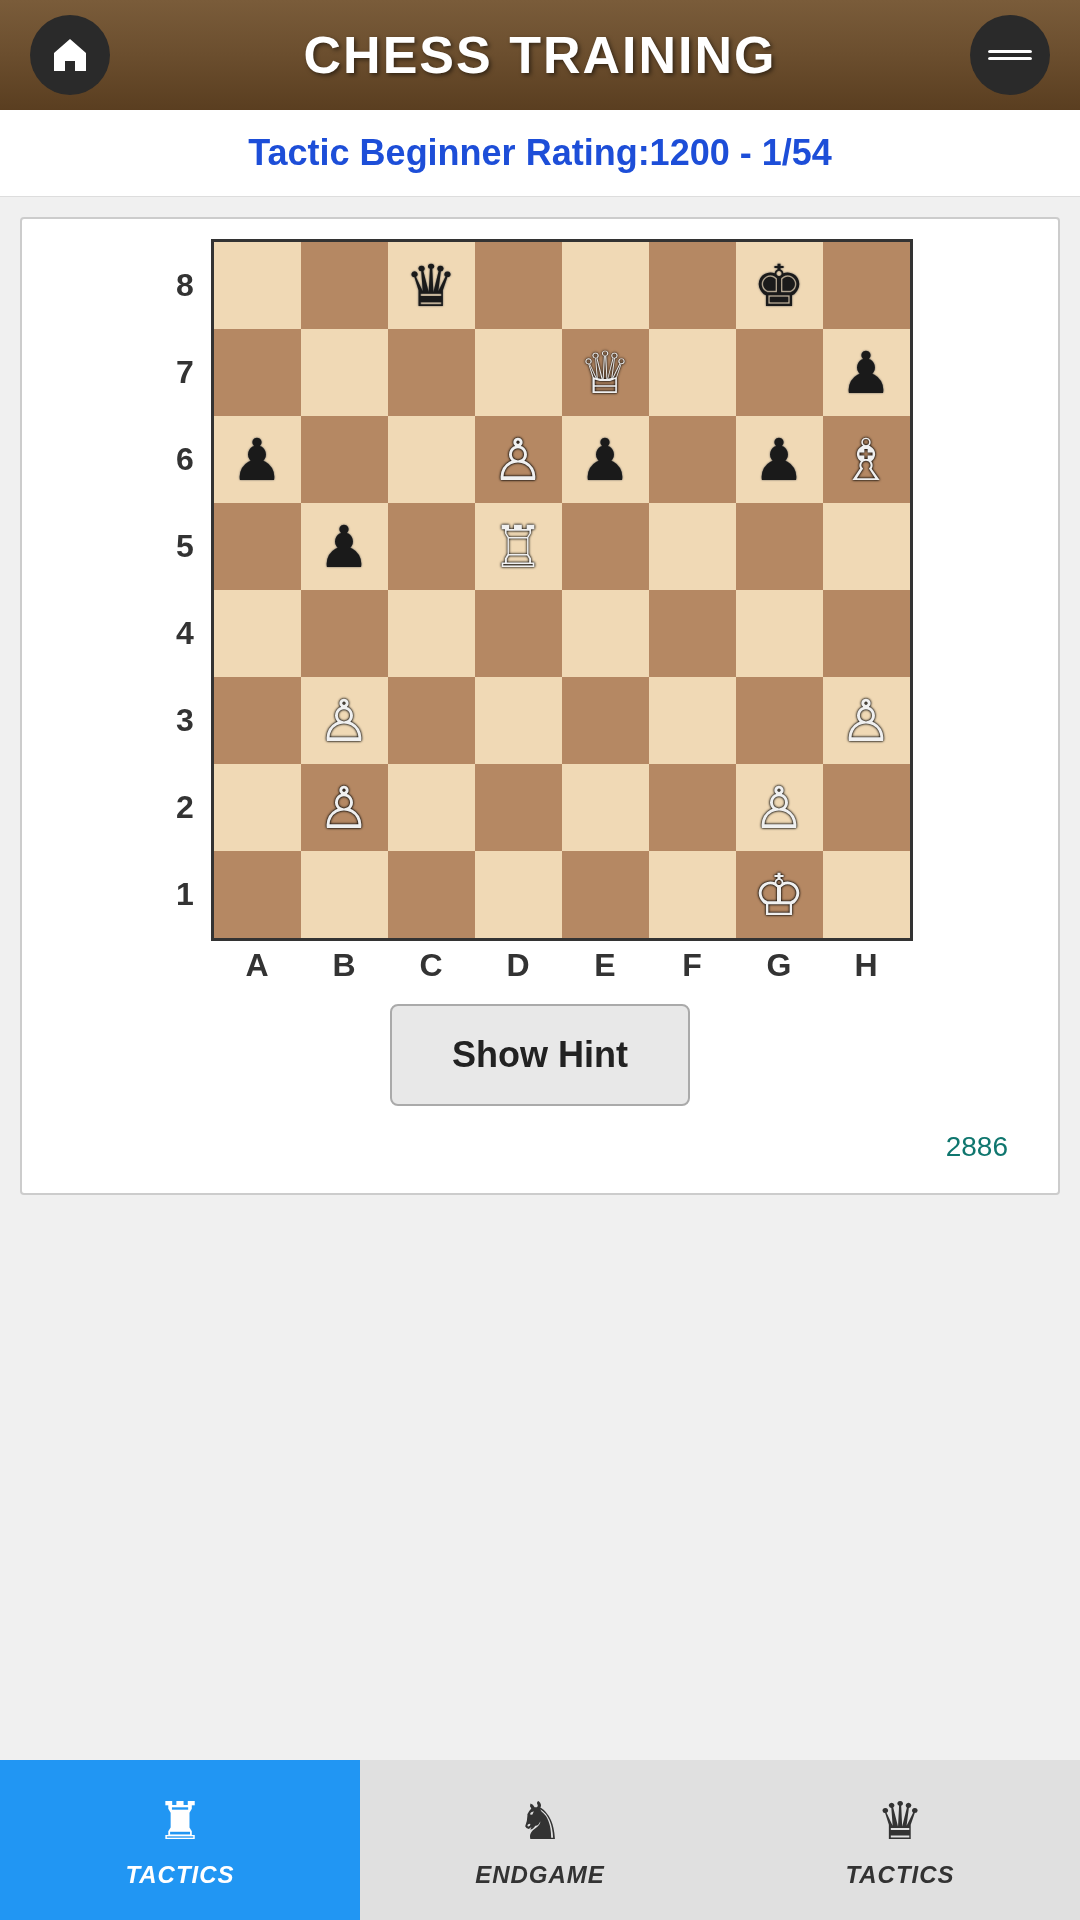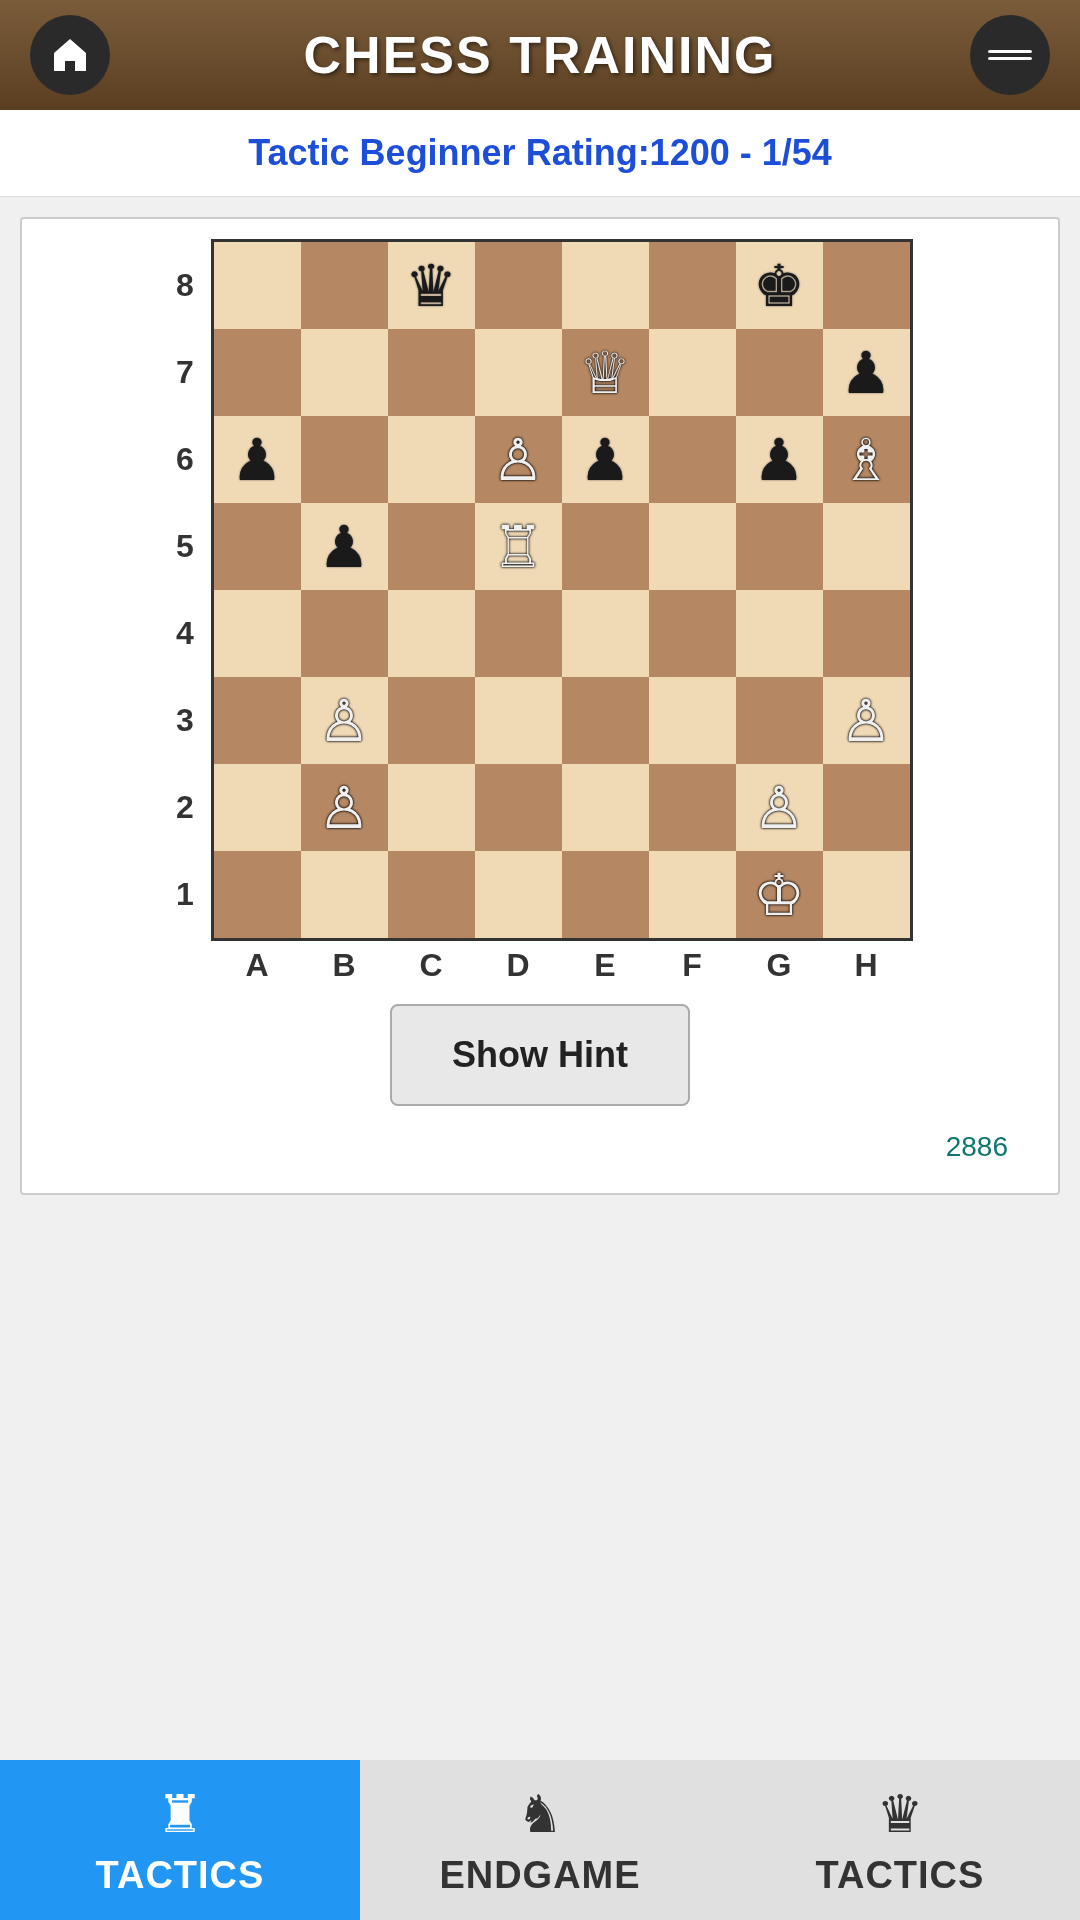--- a/index.html
+++ b/index.html
@@ -204,24 +204,25 @@
       border: none;
       background: #e0e0e0;
       gap: 10px;
     }
 
     .nav-tab.active {
       background: #2196F3;
     }
 
     .nav-tab-label {
-      font-size: 38px;
+      font-size: 24px;
       font-weight: bold;
       color: #333;
       letter-spacing: 1px;
+      font-style: italic;
     }
 
     .nav-tab.active .nav-tab-label {
       color: white;
     }
 
     .nav-tab-icon {
       font-size: 52px;
       color: #333;
     }

